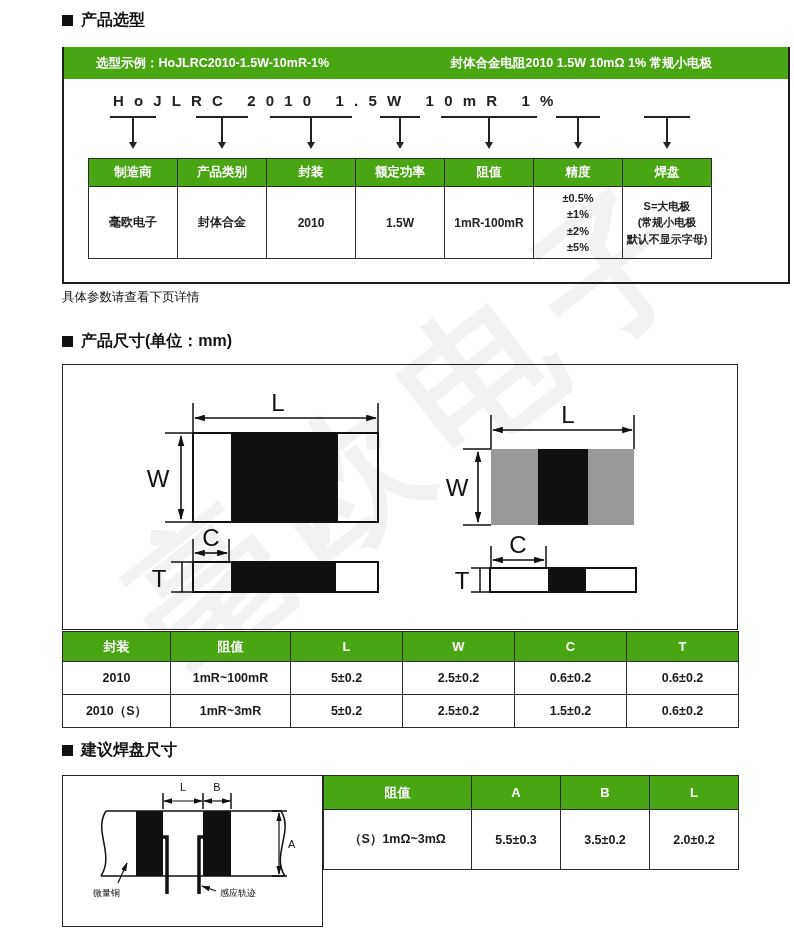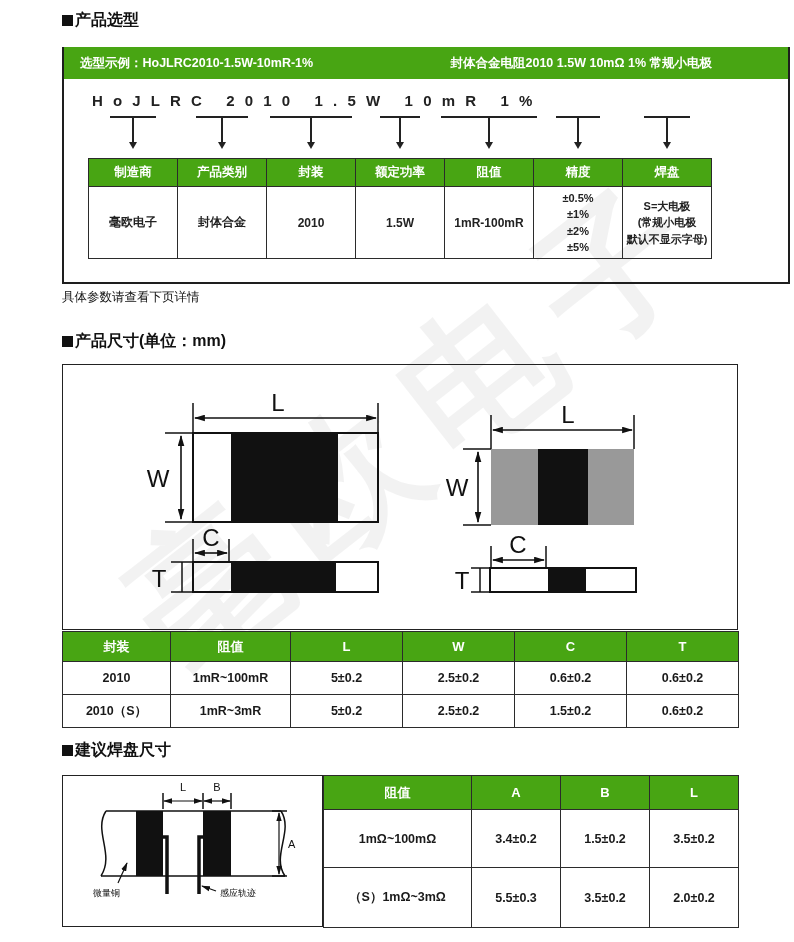--- a/index.html
+++ b/index.html
@@ -8,31 +8,31 @@
     width:794px; height:942px; position:relative; overflow:hidden;
     font-family:"Liberation Sans", "DejaVu Sans", sans-serif; color:#1c1c1c;
   }
   .watermark {
     position:absolute; left:70px; top:300px; width:760px;
     font-size:150px; font-weight:bold; letter-spacing:22px;
     color:rgba(0,0,0,0.05); transform:rotate(-38deg); transform-origin:center;
     z-index:0; pointer-events:none; white-space:nowrap;
   }
   .layer { position:absolute; z-index:1; }
-  .sec-title { display:flex; align-items:center; gap:2px; font-size:16px; font-weight:bold; color:#111; }
+  .sec-title { display:flex; align-items:center; gap:8px; font-size:16px; font-weight:bold; color:#111; }
   .bullet { width:11px; height:11px; background:#111; display:inline-block; }
 
   
   .s1-box { position:absolute; left:62px; top:47px; width:728px; height:237px;
             border:2px solid #1e1e1e; border-top:none; background:transparent; }
   .green-bar { height:32px; background:#48a513; display:flex; align-items:center;
                color:#fff; font-weight:bold; font-size:12.5px; }
-  .green-bar .lbl-left { padding-left:16px; }
+  .green-bar .lbl-left { padding-left:32px; }
   .green-bar .lbl-right { margin-left:auto; padding-right:76px; }
-  .part-number { margin-top:13px; padding-left:28px; font-size:15px; font-weight:600;
+  .part-number { margin-top:13px; padding-left:49px; font-size:15px; font-weight:600;
                  letter-spacing:3px; color:#222; white-space:pre; }
   .arrow-row { position:relative; height:44px; margin-top:3px; }
   .pn-arrow { position:absolute; top:4px; border-top:2px solid #222; height:0; }
   .pn-arrow .stem { position:absolute; left:50%; margin-left:-1px; top:0; width:2px; height:24px; background:#222; }
   .pn-arrow .head { position:absolute; left:50%; top:24px; transform:translateX(-50%);
                     width:0; height:0; border:4px solid transparent; border-top:7px solid #222; }
   table.dtable { border-collapse:collapse; table-layout:fixed; background:transparent; }
   table.dtable th, table.dtable td { border:1.5px solid #2b2b2b; text-align:center; vertical-align:middle; }
   table.dtable th { background:#48a513; color:#fff; font-weight:bold; }
   .s1-table { margin-left:24px; margin-top:2px; width:624px; }
@@ -304,26 +304,20 @@
       <col style="width:89px">
       <col style="width:89px">
     </colgroup>
   <tbody>
       <tr>
     <th>阻值</th>
     <th>A</th>
     <th>B</th>
     <th>L</th>
   </tr>
-  <tr class="r1">
-    <td>1mΩ~100mΩ</td>
-    <td>3.4±0.2</td>
-    <td>1.5±0.2</td>
-    <td>3.5±0.2</td>
-  </tr>
   <tr class="r2">
     <td>（S）1mΩ~3mΩ</td>
     <td>5.5±0.3</td>
     <td>3.5±0.2</td>
     <td>2.0±0.2</td>
   </tr>
 </tbody>
   </table>
 
 </body></html>

